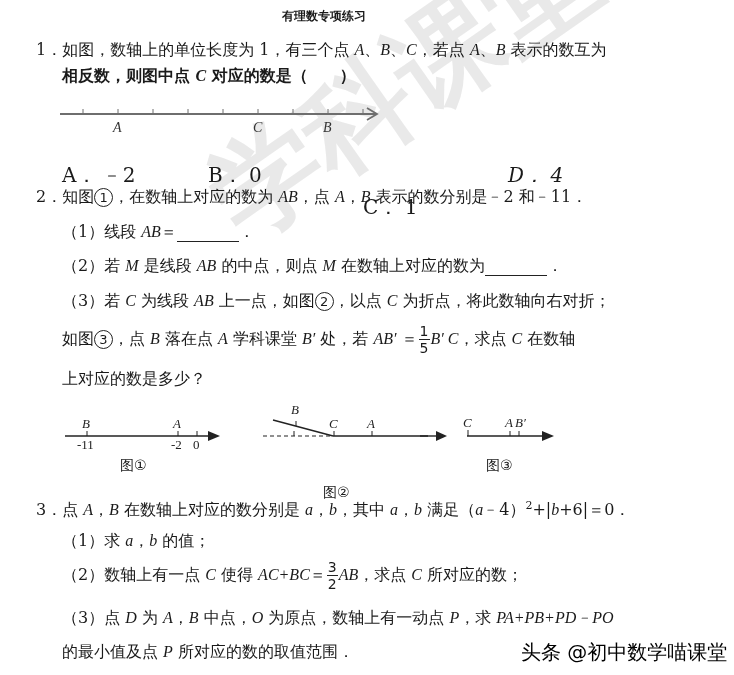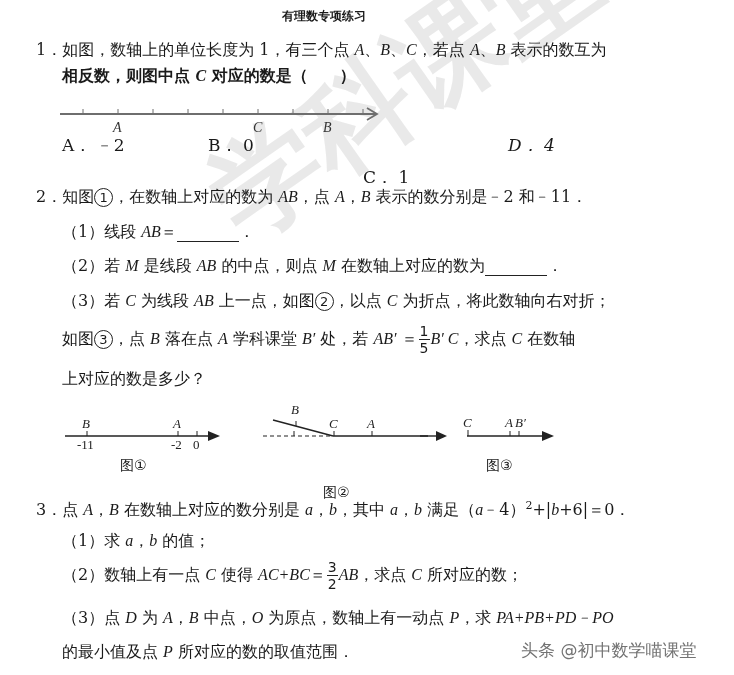--- a/index.html
+++ b/index.html
@@ -13,24 +13,24 @@
     font-weight: bold; pointer-events: none; opacity: 0.55;
   }
   .line { position: absolute; white-space: nowrap; line-height: 20px; }
   .title { font-weight: bold; font-size: 12px; }
   i.m { font-family: "Liberation Serif", "DejaVu Serif", serif; font-style: italic; }
   .blank { display: inline-block; width: 62px; border-bottom: 1px solid #222; height: 16px; vertical-align: bottom; }
   .circ { display: inline-block; width: 17px; height: 17px; border: 1.2px solid #222; border-radius: 50%; text-align: center; line-height: 17px; font-size: 13px; vertical-align: middle; font-family: "DejaVu Sans", sans-serif; }
   .frac { display: inline-block; vertical-align: middle; text-align: center; font-family: "DejaVu Sans", sans-serif; font-size: 14px; line-height: 16px; margin: 0 1px; }
   .frac .num { display: block; border-bottom: 1px solid #222; padding: 0 1px; }
   .frac .den { display: block; }
-  .choice { position: absolute; top: 134px; font-size: 17px; }
+  .choice { position: absolute; top: 162px; font-size: 20px; }
   .fig-cap { position: absolute; font-size: 14px; font-family: "DejaVu Sans", sans-serif; text-align: center; }
   svg text { font-family: "Liberation Serif", "DejaVu Serif", serif; }
-  .footer { position: absolute; left: 521px; top: 639px; font-family: "DejaVu Sans", sans-serif; font-size: 17px; color: #737373; }
+  .footer { position: absolute; left: 521px; top: 639px; font-family: "DejaVu Sans", sans-serif; font-size: 20px; color: #000000; }
 </style>
 </head>
 <body>
 
 <div class="wm" style="left:180px; top:150px; font-size:110px; transform:rotate(-35deg); transform-origin:left top;">
   <span>学科课堂</span>
 </div>
 
 <div class="line title" style="left:282px; top:6px;">有理数专项练习</div>
 

